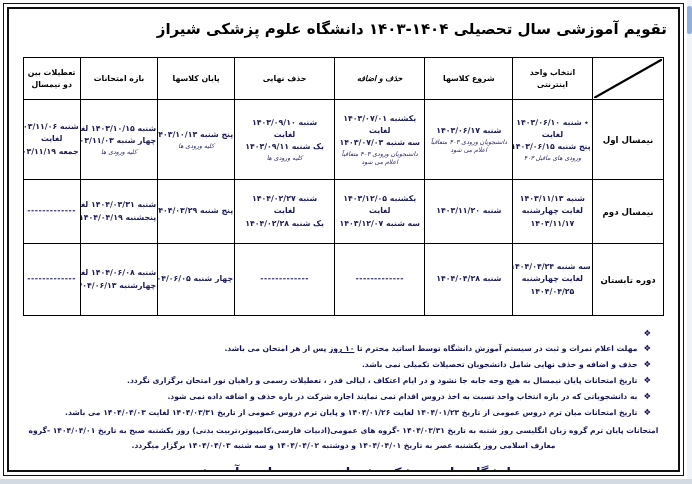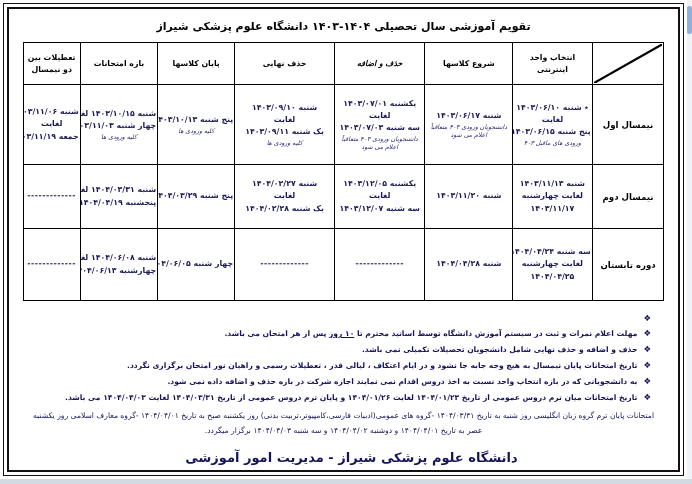--- a/index.html
+++ b/index.html
@@ -19,22 +19,22 @@
     border:1px solid #111;
   }
   .inner-frame {
     position:absolute; inset:3px;
     border:2.5px solid #111;
     padding:8px 11px 6px;
     direction:rtl;
     overflow:hidden;
   }
   .doc-title {
-    text-align:center; font-weight:bold; font-size:11px; color:#000;
-    margin:3px 0 9px;
+    text-align:right; font-weight:bold; font-size:15px; color:#000;
+    margin:3px 0 19px;
     letter-spacing:0.2px;
   }
   table.cal {
     width:99.2%; margin:0 auto; border-collapse:collapse; table-layout:fixed;
   }
   table.cal th, table.cal td {
     border:1.5px solid #000; text-align:center; vertical-align:middle;
     padding:1px 1px; overflow:hidden;
   }
   thead th { font-size:7.8px; font-weight:bold; color:#000; height:42px; line-height:1.5; }
@@ -42,21 +42,21 @@
   th.corner svg { display:block; width:100%; height:100%; }
   th.row-label { font-size:8.6px; font-weight:bold; color:#000;margin-top:44px; }
   .cell-line { font-size:7.8px; font-weight:bold; color:#1b1b5a; line-height:1.55; white-space:nowrap; }
   .cell-line.small { font-size:6.2px; font-weight:normal; font-style:italic; color:#2a2a6a; white-space:normal; line-height:1.3; margin-top:1px; }
   .cell-line.dash { font-weight:bold; letter-spacing:0.5px; }
   .notes { margin:12px 16px 0 8px; }
   .note { display:flex; gap:6px; align-items:flex-start; font-size:7.6px; font-weight:bold; color:#14145c; line-height:1.45; margin-bottom:5px; }
   .note .bullet { font-size:8.5px; line-height:1.2; flex:0 0 auto; color:#101050; }
   .note u { text-underline-offset:1px;text-align:center; }
   .exam-par {
-    text-align:center; font-size:7.6px; font-weight:normal; color:#14145c;
+    text-align:center; font-size:7.6px; font-weight:bold; color:#14145c;
     margin:3px 6px 0; line-height:2.0;
   }
   .signature {
     margin-top:11px; text-align:center; padding-left:16px;
     font-size:13px; font-weight:bold; color:#14145c;
     direction:rtl;
   }
   
   .right-gutter { position:absolute; right:0; top:0; width:5px; height:484px; background:#f0f3f7; }
   .v-thumb { position:absolute; right:0; top:6px; width:5px; height:28px; background:#8fb0dd; border-radius:2px; }

